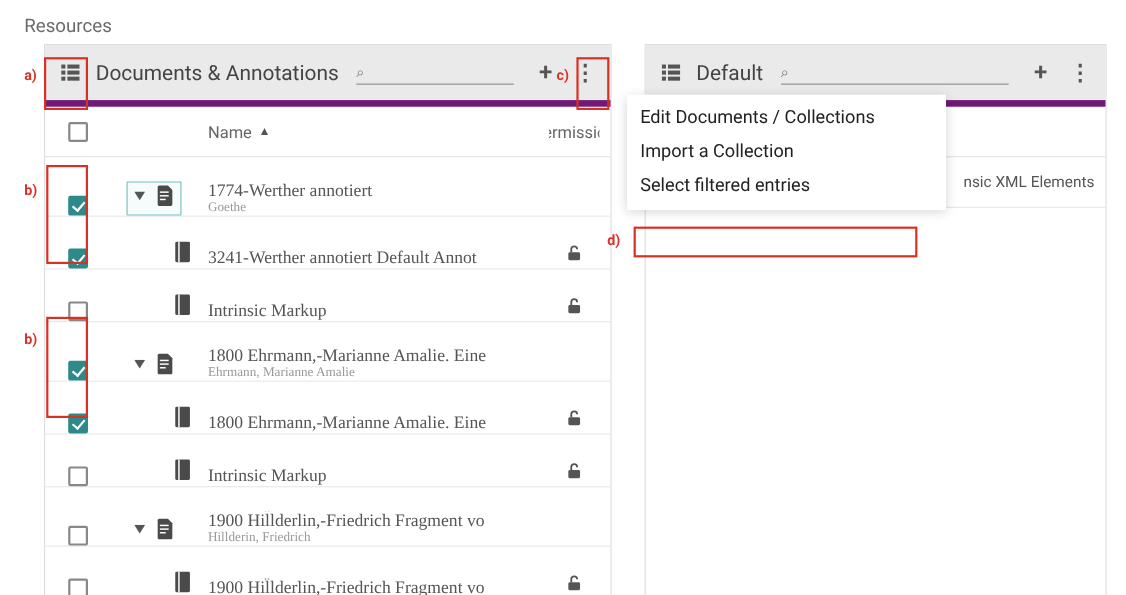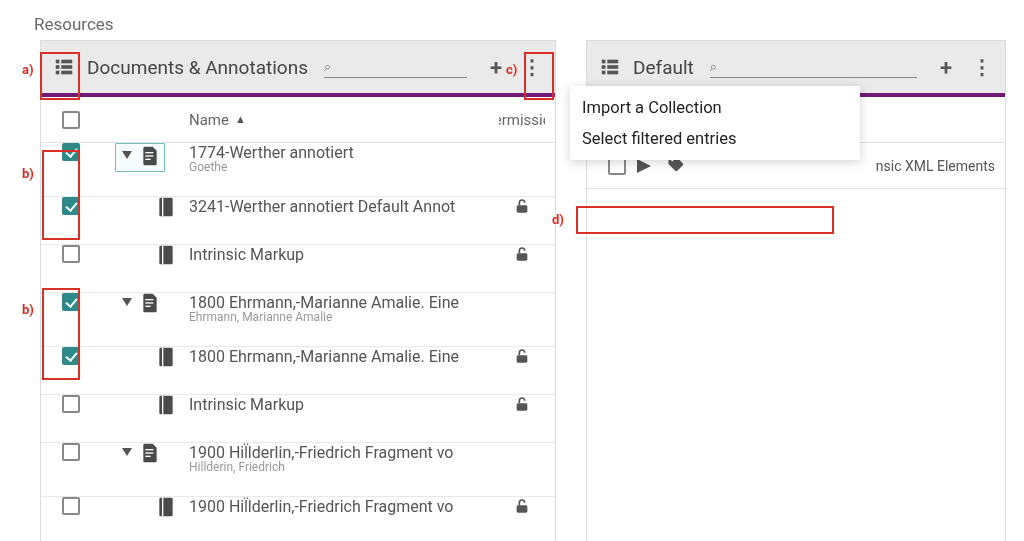--- a/index.html
+++ b/index.html
@@ -12,42 +12,41 @@
     width: 1024px;
     height: 541px;
     position: relative;
     overflow: hidden;
   }
   .page-title {
     font-size: 17px;
     color: #6b6b6b;
     padding: 14px 22px 6px 22px;
     font-weight: 400;
-    margin-left: 12px;
   }
   .panels {
     display: flex;
     gap: 8px;
     padding: 0 0 0 40px;
   }
   .panel {
     border: 1px solid #ddd;
     display: flex;
     flex-direction: column;
     background: #fff;
   }
   .panel-left { width: 516px; }
   .panel-right { width: 420px; margin-left: 22px; }
   .panel-header {
     background: #eaeaea;
     display: flex;
     align-items: center;
     padding: 8px 10px;
     gap: 10px;
-    border-bottom: 4px solid #701a75;
+    border-bottom: 6px solid #701a75;
     height: 56px;
   }
   .panel-title {
     font-size: 19px;
     font-weight: 400;
     color: #444;
   }
   .search-wrap {
     flex: 1;
     display: flex;
@@ -86,24 +85,25 @@
     font-size: 15px;
   }
   .col-check { width: 40px; display:flex; align-items:center; justify-content:center;}
   .col-exp { width: 52px; }
   .col-icon { width: 46px; display:flex; align-items:center; justify-content:center;}
   .col-name { flex: 1; display:flex; align-items:center; gap:6px;}
   .col-perm { width: 46px; display:flex; align-items:center; justify-content:center;}
   .sort-caret { font-size: 11px; color:#555; }
   .row {
     display: flex;
-    align-items: flex-start;
+    align-items: flex-end;
     height: 48px;
     border-bottom: 1px solid #e8e8e8;
     padding: 0 10px;
+    font-family: Liberation Serif, serif;
   }
   .row.doc { height: 54px; }
   .row .name-cell { flex: 1; overflow: hidden; white-space: nowrap; text-overflow: ellipsis; }
   .name-main { font-size: 16px; color: #555; }
   .name-sub { font-size: 12px; color: #999; margin-top: -2px; }
   .checkbox {
     width: 18px; height: 18px;
     border: 2px solid #888;
     border-radius: 2px;
     display: inline-flex;
@@ -454,20 +454,21 @@
       </span>
       <span class="truncated" style="flex:1;text-align:right;">nsic XML Elements</span>
     </div>
 
     <div style="flex:1"></div>
 
   </div>
 </div>
 
 <div class="dropdown" id="menu">
+    <div class="dropdown-item">Edit Documents / Collections</div>
     <div class="dropdown-item">Import a Collection</div>
     <div class="dropdown-item">Select filtered entries</div>
   </div>
 
 <div class="annot-label" style="left:22px;top:62px;">a)</div>
 <div class="annot-box" style="left:40px;top:52px;width:40px;height:48px;"></div>
 
 <div class="annot-label" style="left:22px;top:166px;">b)</div>
 <div class="annot-box" style="left:42px;top:150px;width:38px;height:90px;"></div>
 

